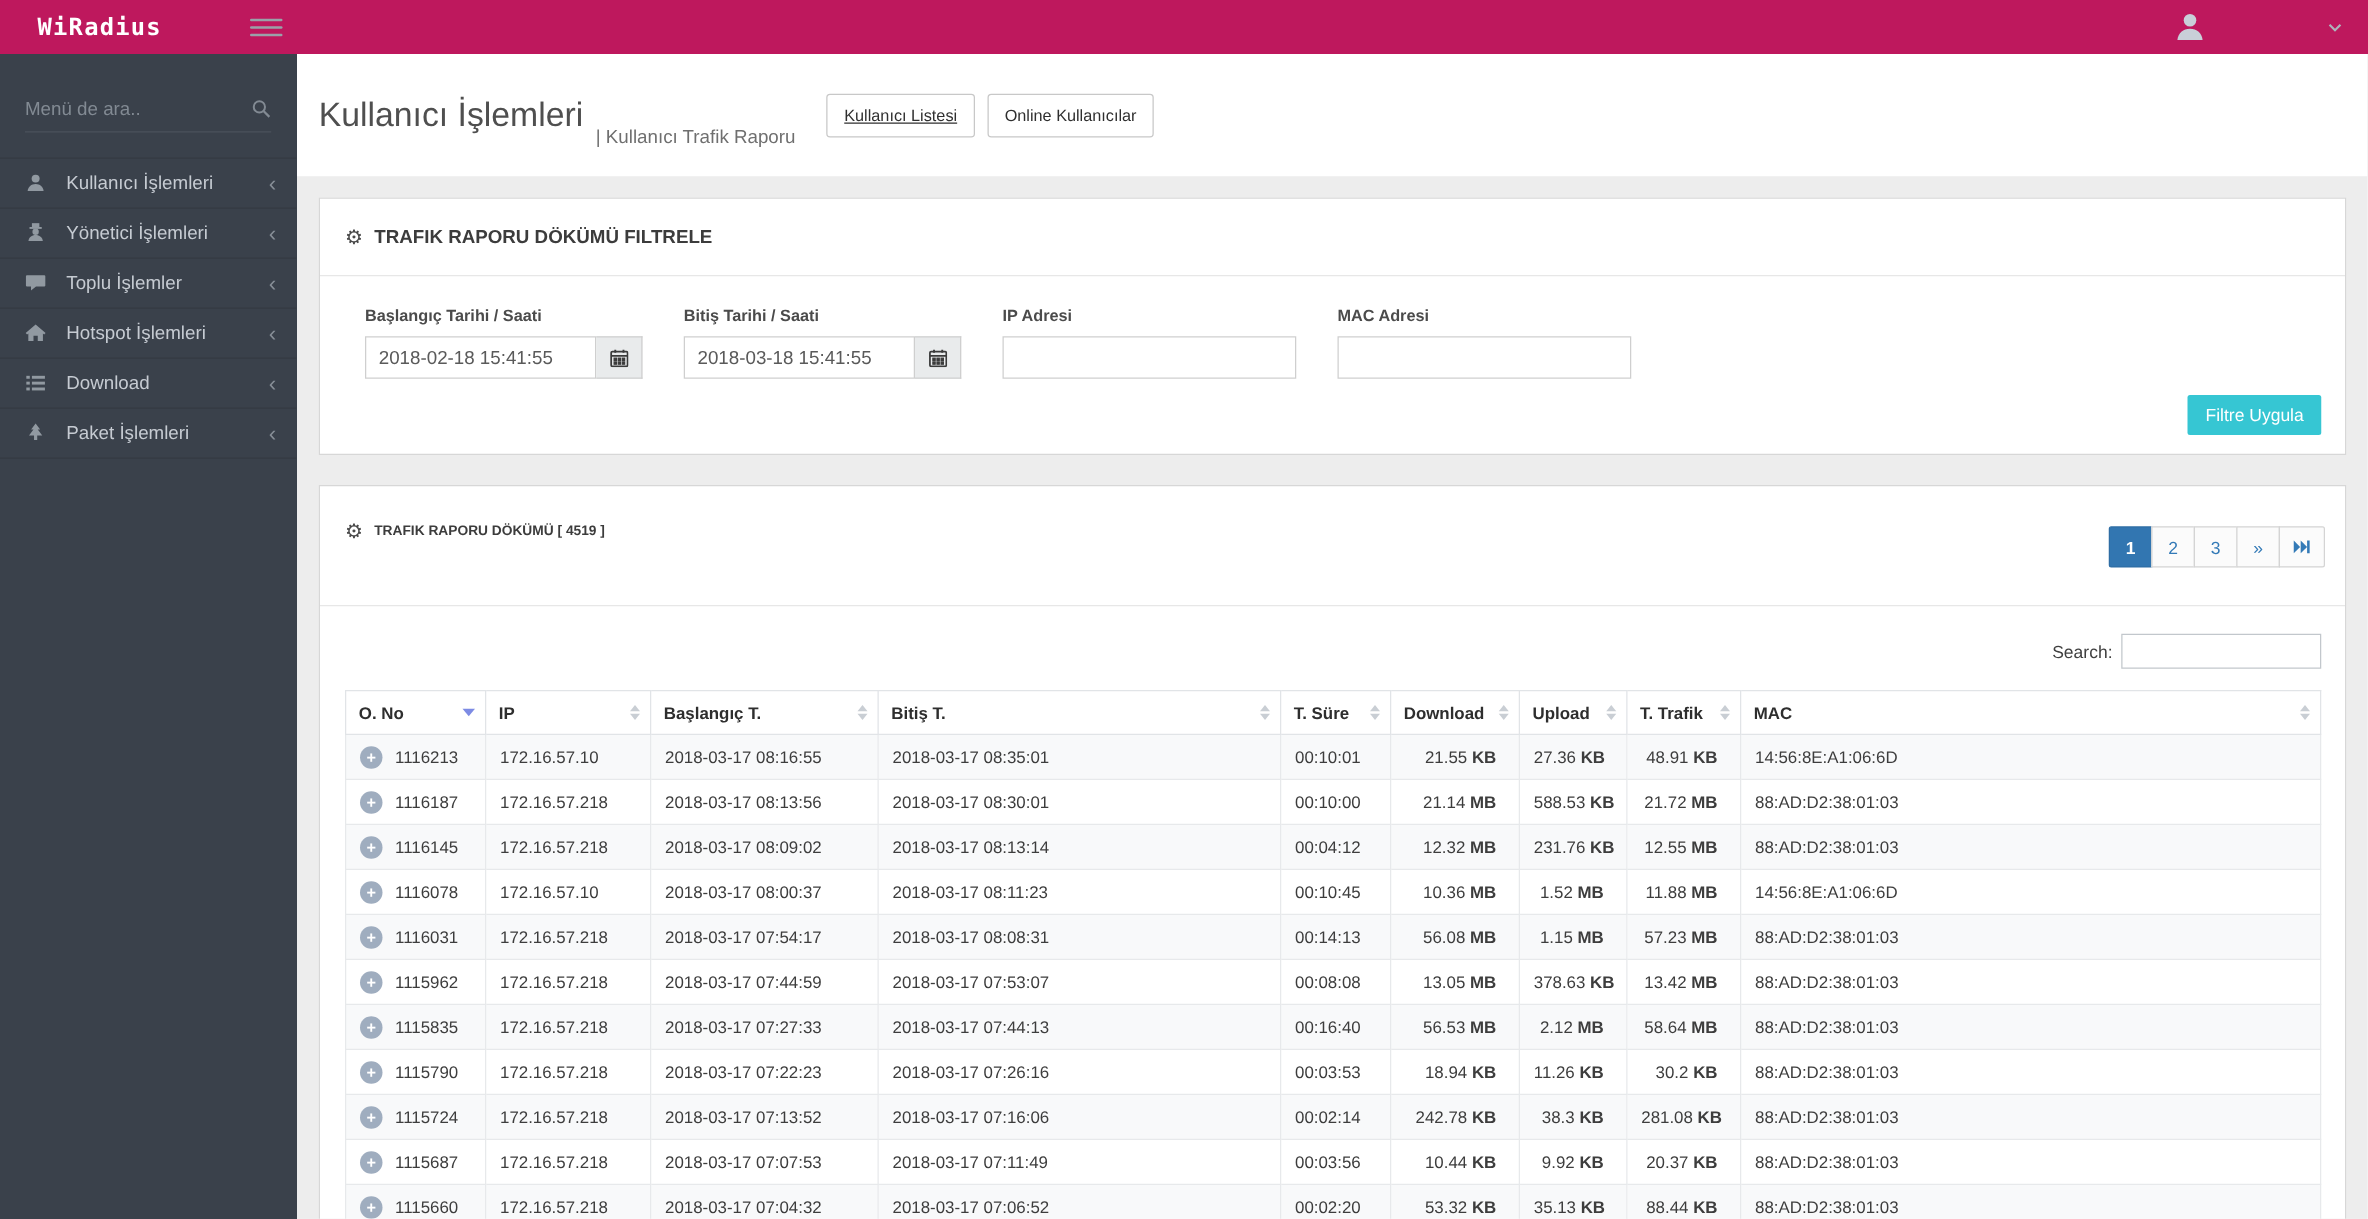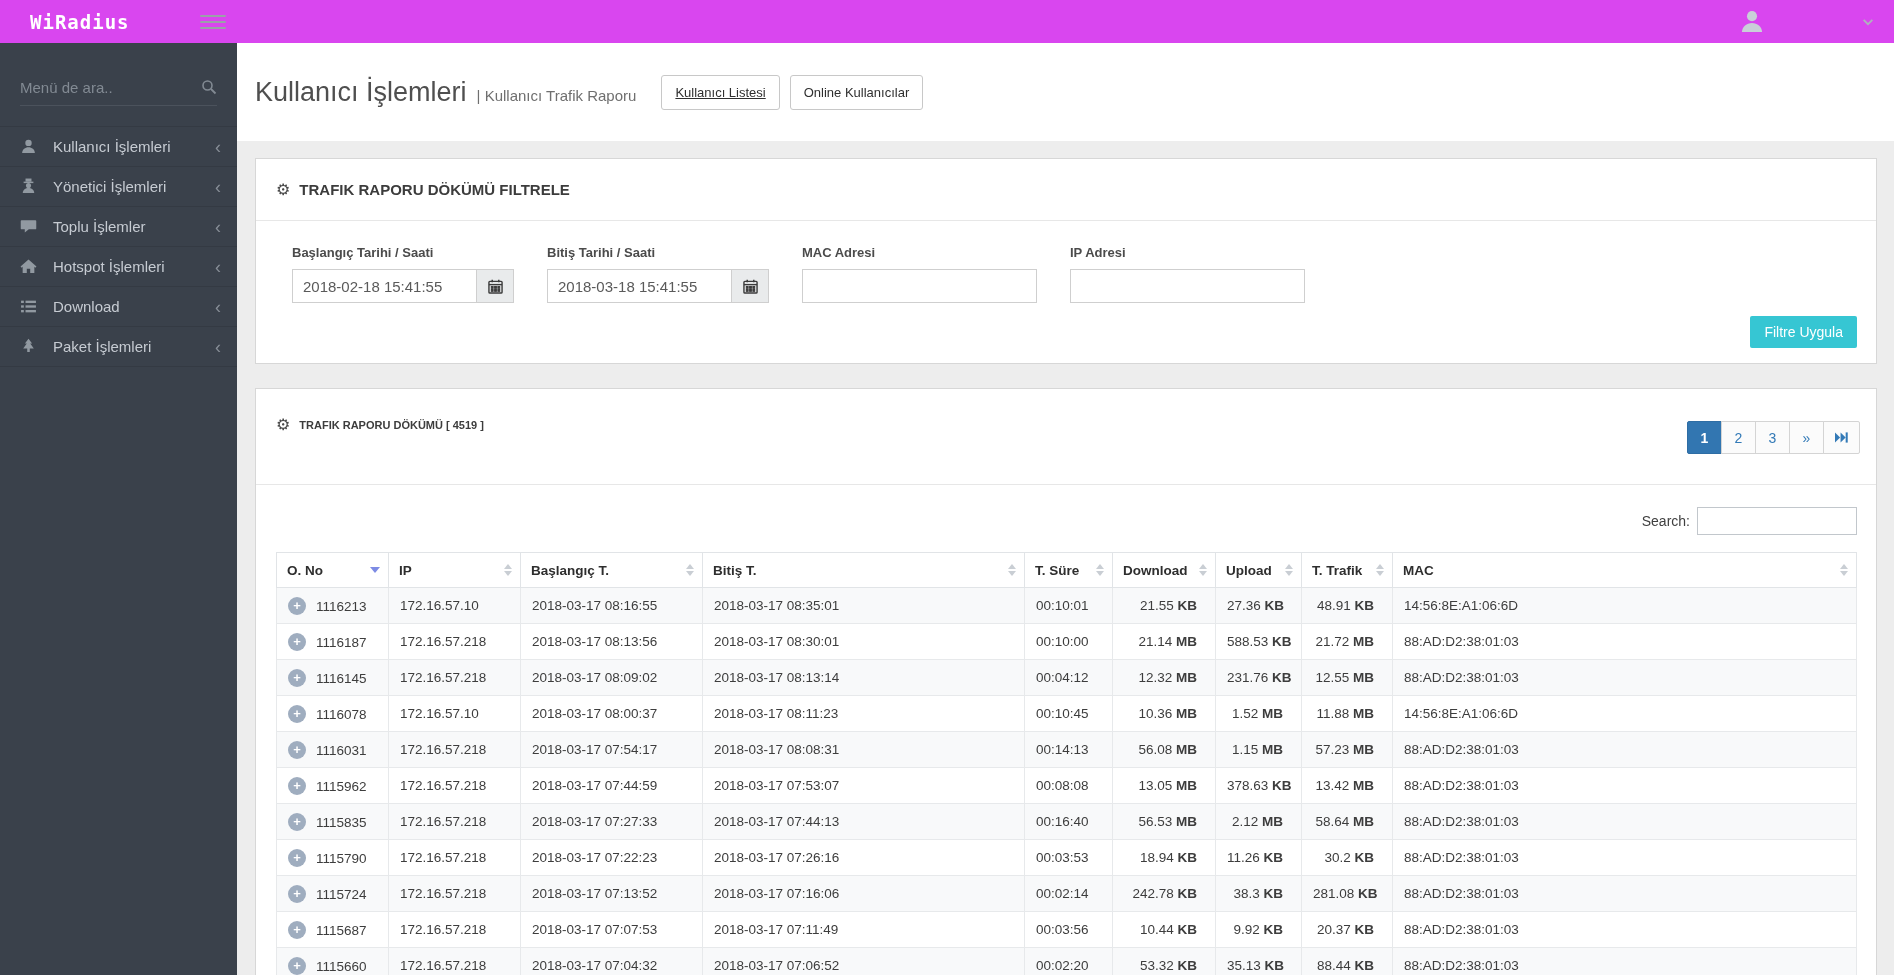--- a/index.html
+++ b/index.html
@@ -1,20 +1,20 @@
 <!DOCTYPE html>
 <html><head>
 <meta charset="utf-8">
 <style>
   * { margin:0; padding:0; box-sizing:border-box; }
   html,body { width:1894px; height:975px; overflow:hidden; background:#ededed;
               font-family:"Liberation Sans", sans-serif; }
 
   
-  .topbar { position:fixed; top:0; left:0; width:1894px; height:43px; background:#d946ef;
+  .topbar { position:fixed; top:0; left:0; width:1894px; height:43px; background:#be185d;
             display:flex; align-items:center; z-index:30; }
   .brand { width:170px; padding-left:30px; color:#fff; font-family:"DejaVu Sans Mono", monospace;
            font-weight:bold; font-size:19px; letter-spacing:1px; }
   .hamburger { width:26px; cursor:pointer; margin-left:30px; }
   .hamburger div { height:2px; background:#9aa1a9; margin:4px 0; border-radius:1px; }
   .topbar-right { margin-left:auto; display:flex; align-items:center; padding-right:19px; }
   .user-ico { width:26px; height:26px; }
   .caret-ico { width:14px; height:14px; margin-left:96px; }
 
   
@@ -28,21 +28,21 @@
   .side-item { height:40px; display:flex; align-items:center; padding:0 16px 0 19px;
                border-bottom:1px solid #343a43; cursor:pointer; }
   .side-item .ico { width:19px; height:17px; margin-right:15px; flex:none; }
   .side-item .lbl { color:#c6cbd2; font-size:15px; }
   .side-item .chev { margin-left:auto; color:#878e97; font-size:18px; line-height:1; }
 
   
   .main { margin-left:237px; margin-top:43px; }
   .content-header { background:#fff; height:98px; display:flex; align-items:center; padding:0 18px; }
   .page-title { font-size:27px; color:#4f4f4f; font-weight:normal; }
-  .page-subtitle { font-size:15px; color:#6f6f6f; margin-left:10px; position:relative; top:3px; }
+  .page-subtitle { font-size:15px; color:#6f6f6f; margin-left:10px; position:relative; top:17px; }
   .hbtn { margin-left:10px; background:#fff; border:1px solid #c8c8c8; border-radius:3px;
           padding:9px 13px; font-size:13px; color:#2f2f2f; cursor:pointer; }
   .hbtn:first-of-type { margin-left:25px;text-decoration:underline; }
 
   .content { padding:17px 17px 0 18px; }
   .panel { background:#fff; border:1px solid #d7d7d7; }
   .panel-heading { display:flex; align-items:center; height:62px; padding:0 20px;
                    border-bottom:1px solid #e7e7e7; font-size:15px; font-weight:bold; color:#3c3c3c; }
   .gear { font-size:16px; font-weight:normal; color:#4a4a4a; margin-right:9px; }
 
@@ -274,29 +274,29 @@
       <input type="text" value="2018-03-18 15:41:55" style="">
       <span class="addon">
         <svg fill="#3b3b3b" stroke="#3b3b3b">
                     <use href="#i-calendar"></use>
                   </svg>
       </span>
     </div>
   </div>
 
   <div class="fgroup text">
-    <label>MAC Adresi</label>
+    <label>IP Adresi</label>
     <div class="igroup">
       <input type="text" style="">
 
     </div>
   </div>
 
   <div class="fgroup text">
-    <label>IP Adresi</label>
+    <label>MAC Adresi</label>
     <div class="igroup">
       <input type="text" style="">
 
     </div>
   </div>
 </div>
         <div class="filter-actions">
           <button class="btn-teal">Filtre Uygula</button>
         </div>
       </div>

